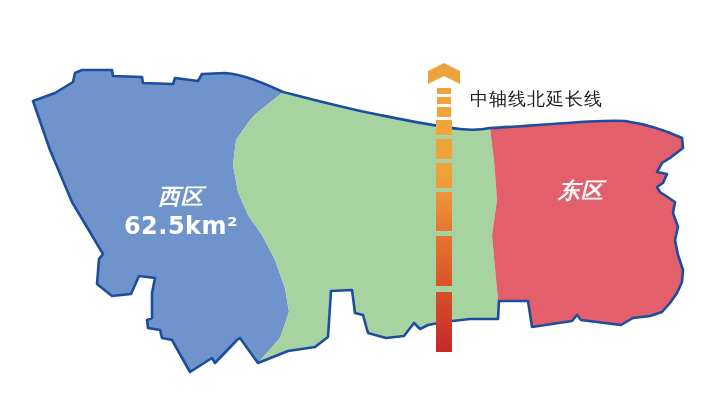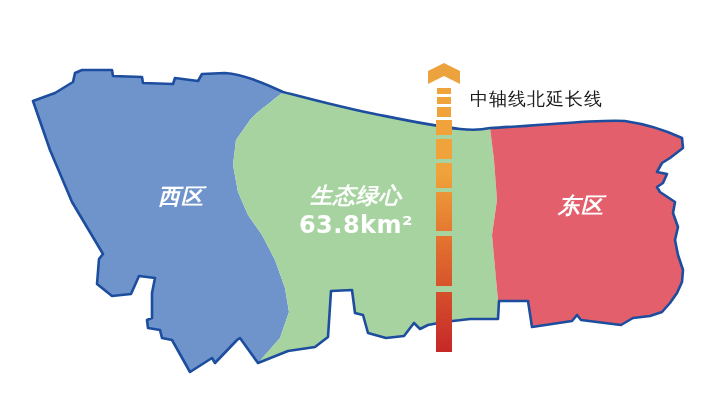--- a/index.html
+++ b/index.html
@@ -83,26 +83,23 @@
       <rect x="436" y="163" width="16" height="25"></rect>
       <rect x="436" y="192" width="16" height="39"></rect>
       <rect x="436" y="236" width="16" height="50"></rect>
       <rect x="436" y="292" width="16" height="60"></rect>
     </g>
     <polygon points="428,84 428,71 444,63 460,71 460,84 444,76" fill="#eda33d"></polygon>
   </svg>
 
   <div class="region-label" style="left:106px;top:183px;width:150px;">
     <div class="region-name">西区</div>
+    <div class="region-area">62.5km²</div>
   </div>
 
-  <div class="region-label" style="left:281px;top:182px;width:150px;">
-    <div class="region-name">生态绿心</div>
-    <div class="region-area">63.8km²</div>
-  </div>
 
-  <div class="region-label" style="left:506px;top:192px;width:150px;">
+  <div class="region-label" style="left:506px;top:177px;width:150px;">
     <div class="region-name">东区</div>
   </div>
 
   <div class="axis-label">中轴线北延长线</div>
 
 </div>
 
 </body></html>

